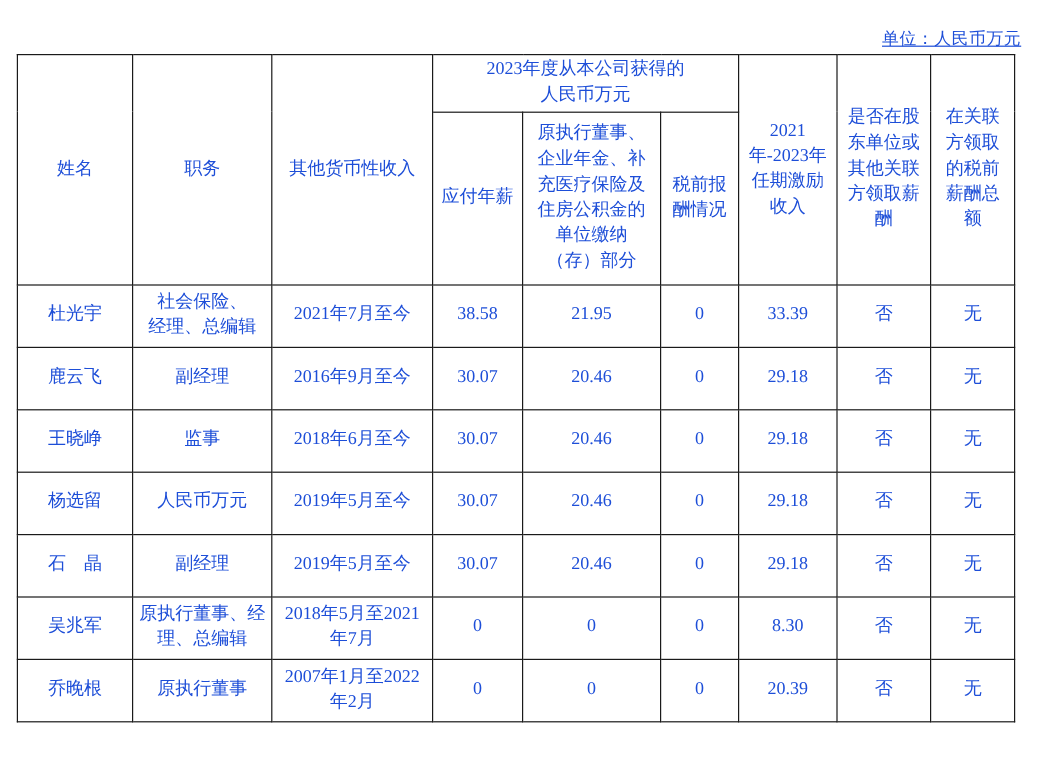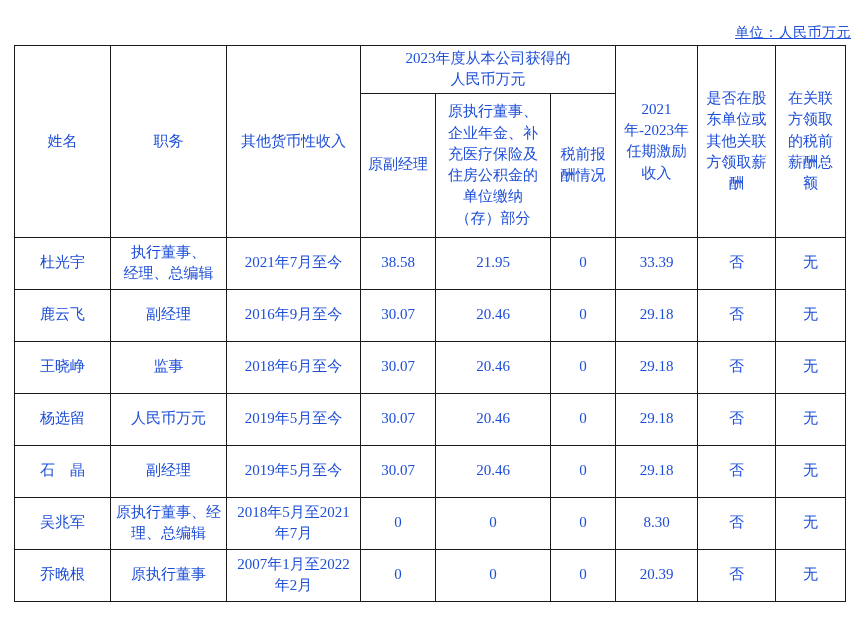--- a/index.html
+++ b/index.html
@@ -77,29 +77,29 @@
         <th rowspan="2">姓名</th>
         <th rowspan="2">职务</th>
         <th rowspan="2">其他货币性收入</th>
         <th colspan="3" class="th-group">2023年度从本公司获得的
 人民币万元</th>
         <th rowspan="2">2021年-2023年任期激励收入</th>
         <th rowspan="2">是否在股东单位或其他关联方领取薪酬</th>
         <th rowspan="2">在关联方领取的税前薪酬总额</th>
       </tr>
       <tr class="hrow2">
-        <th>原副经理</th>
+        <th>应付年薪</th>
         <th>原执行董事、企业年金、补充医疗保险及住房公积金的单位缴纳（存）部分</th>
         <th>税前报酬情况</th>
       </tr>
     </thead>
     <tbody id="table-body">
         <tr>
           <td class="c-name">杜光宇</td>
-          <td class="c-position">执行董事、
+          <td class="c-position">社会保险、
 经理、总编辑</td>
           <td class="c-tenure">2021年7月至今</td>
           <td class="c-annual_salary">38.58</td>
           <td class="c-social_insurance">21.95</td>
           <td class="c-other_income">0</td>
           <td class="c-term_incentive">33.39</td>
           <td class="c-shareholder_pay">否</td>
           <td class="c-related_party_total">无</td>
         </tr>
         <tr>

